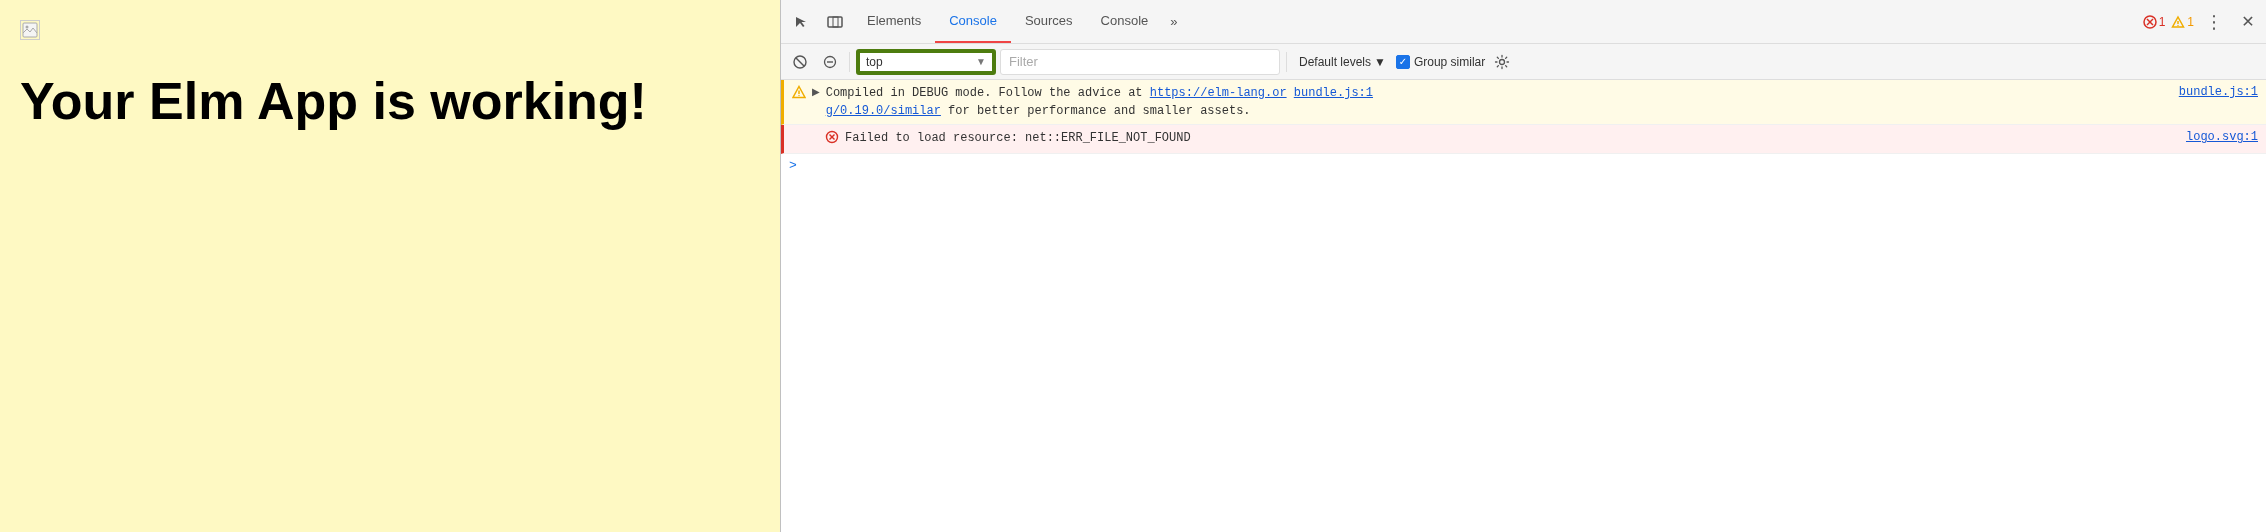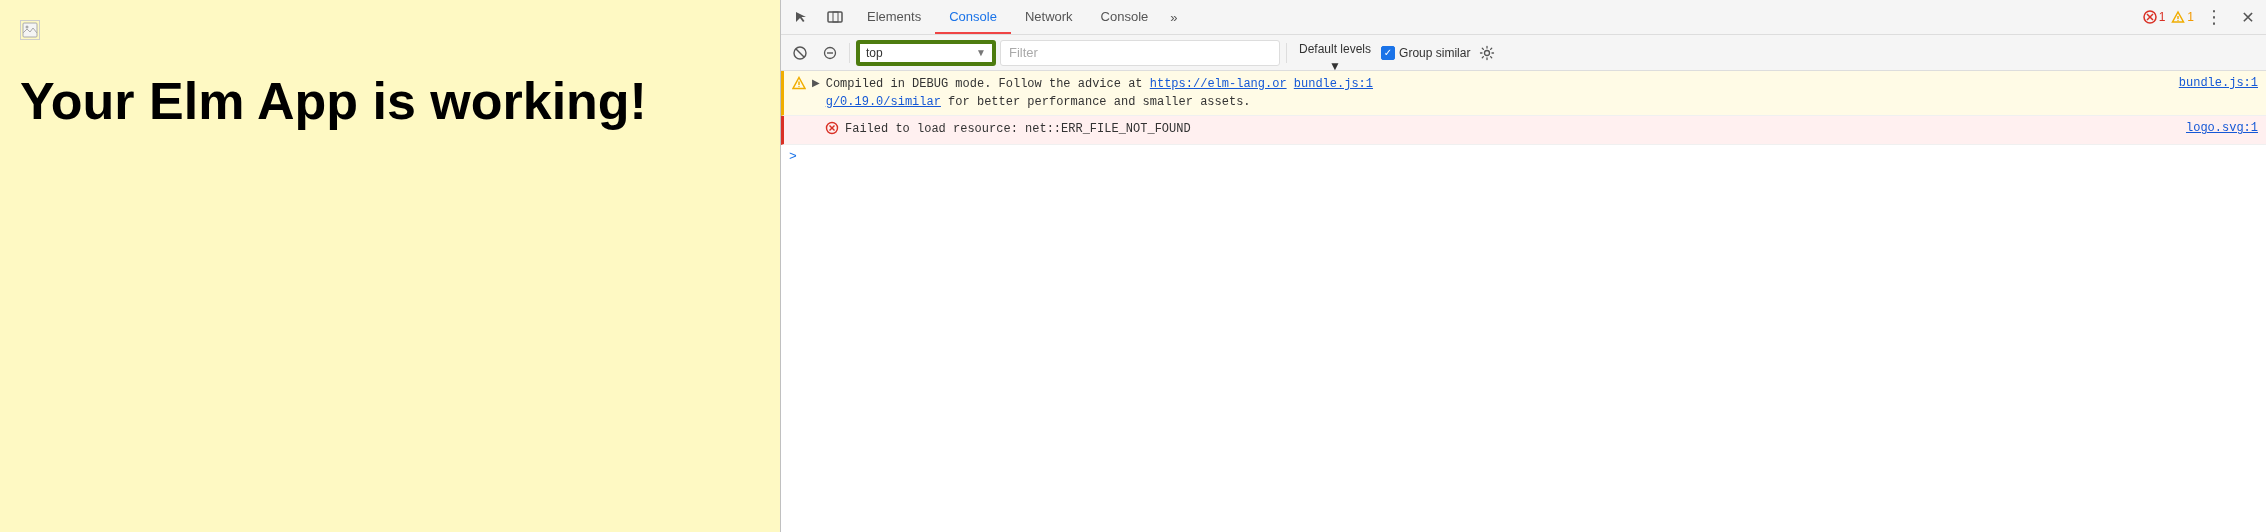--- a/index.html
+++ b/index.html
@@ -53,21 +53,21 @@
       display: flex;
       flex-direction: column;
       background: #f5f5f5;
       height: 100%;
     }
 
     
     .devtools-topbar {
       display: flex;
       align-items: center;
-      height: 35px;
+      height: 44px;
       background: #f5f5f5;
       border-bottom: 1px solid #ddd;
       padding: 0 4px;
       gap: 2px;
     }
 
     .devtools-icon-btn {
       width: 32px;
       height: 32px;
       border: none;
@@ -233,21 +233,20 @@
       align-items: center;
       gap: 3px;
       background: transparent;
       border: none;
       font-size: 12px;
       color: #333;
       cursor: pointer;
       padding: 2px 6px;
       border-radius: 3px;
       height: 26px;
-      flex-direction: column;
     }
 
     .group-similar {
       display: flex;
       align-items: center;
       gap: 4px;
       font-size: 12px;
       color: #333;
       cursor: pointer;
     }
@@ -392,21 +391,21 @@
     <button class="devtools-icon-btn">
       <svg width="18" height="18" viewBox="0 0 18 18" fill="none">
         <rect x="2" y="4" width="14" height="10" rx="1" stroke="#555" stroke-width="1.5" fill="none"></rect>
         <rect x="7" y="4" width="5" height="10" stroke="#555" stroke-width="1" fill="none"></rect>
       </svg>
     </button>
 
     <div class="devtools-tabs">
       <div class="tab-item">Elements</div>
       <div class="tab-item active">Console</div>
-      <div class="tab-item">Network</div>
+      <div class="tab-item">Sources</div>
       <div class="tab-item">Console</div>
       <div class="tab-more">»</div>
     </div>
 
     <div class="devtools-topbar-right">
       <div class="badge-error">
 
         <svg width="14" height="14" viewBox="0 0 14 14">
           <circle cx="7" cy="7" r="6" stroke="#d93025" stroke-width="1.5" fill="none"></circle>
           <line x1="4" y1="4" x2="10" y2="10" stroke="#d93025" stroke-width="1.5"></line>

